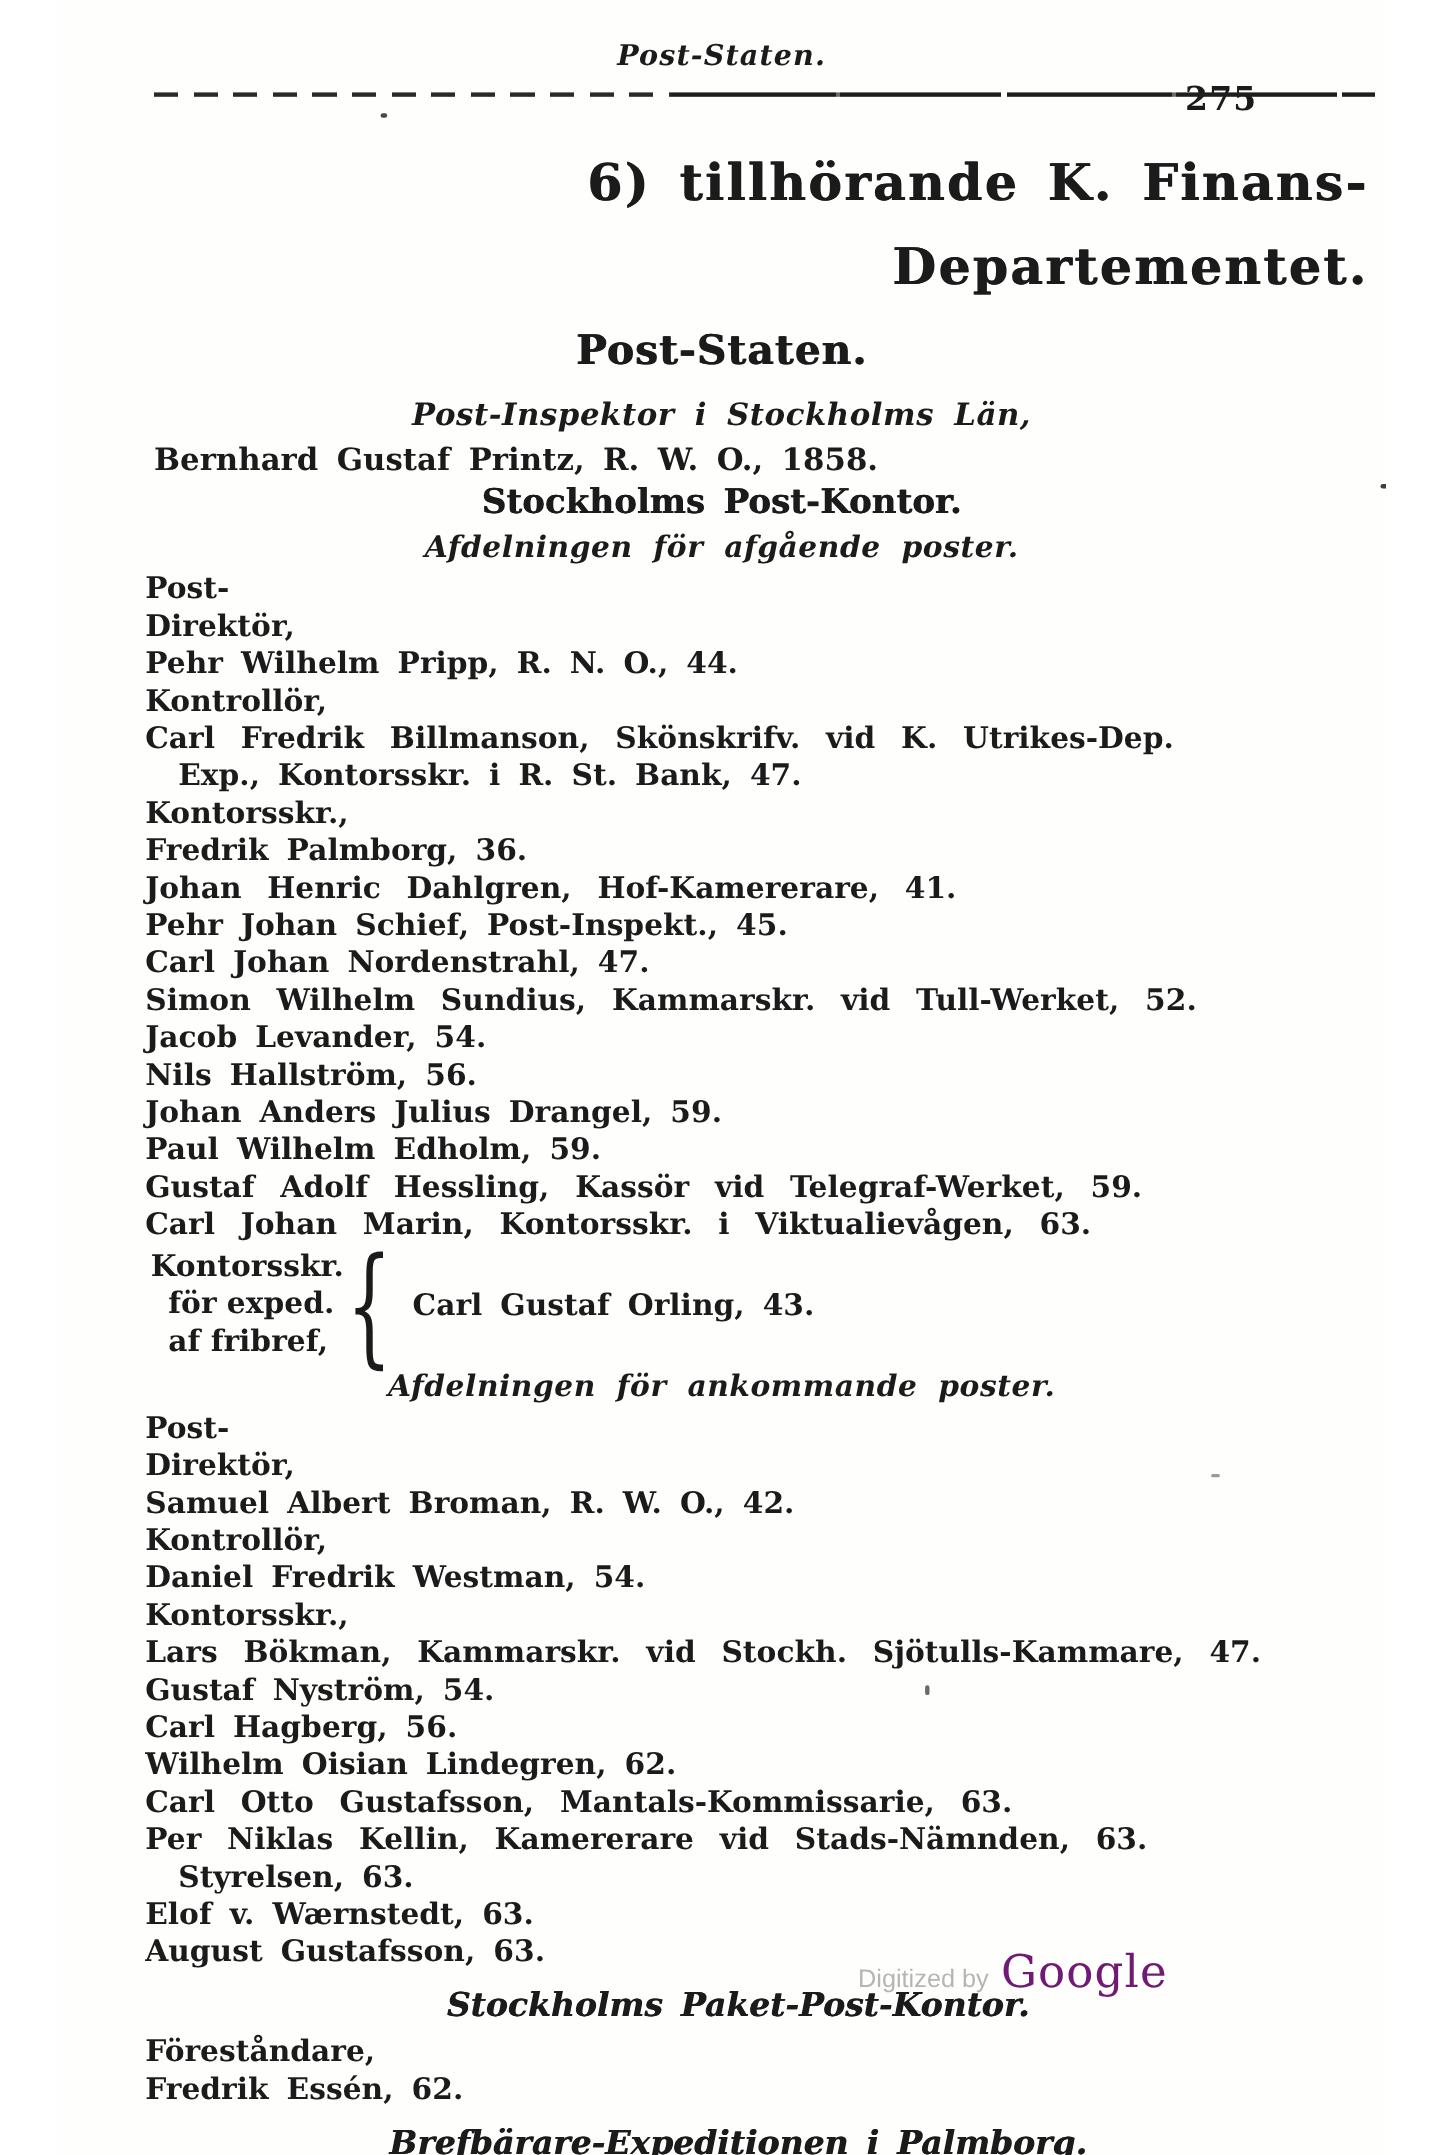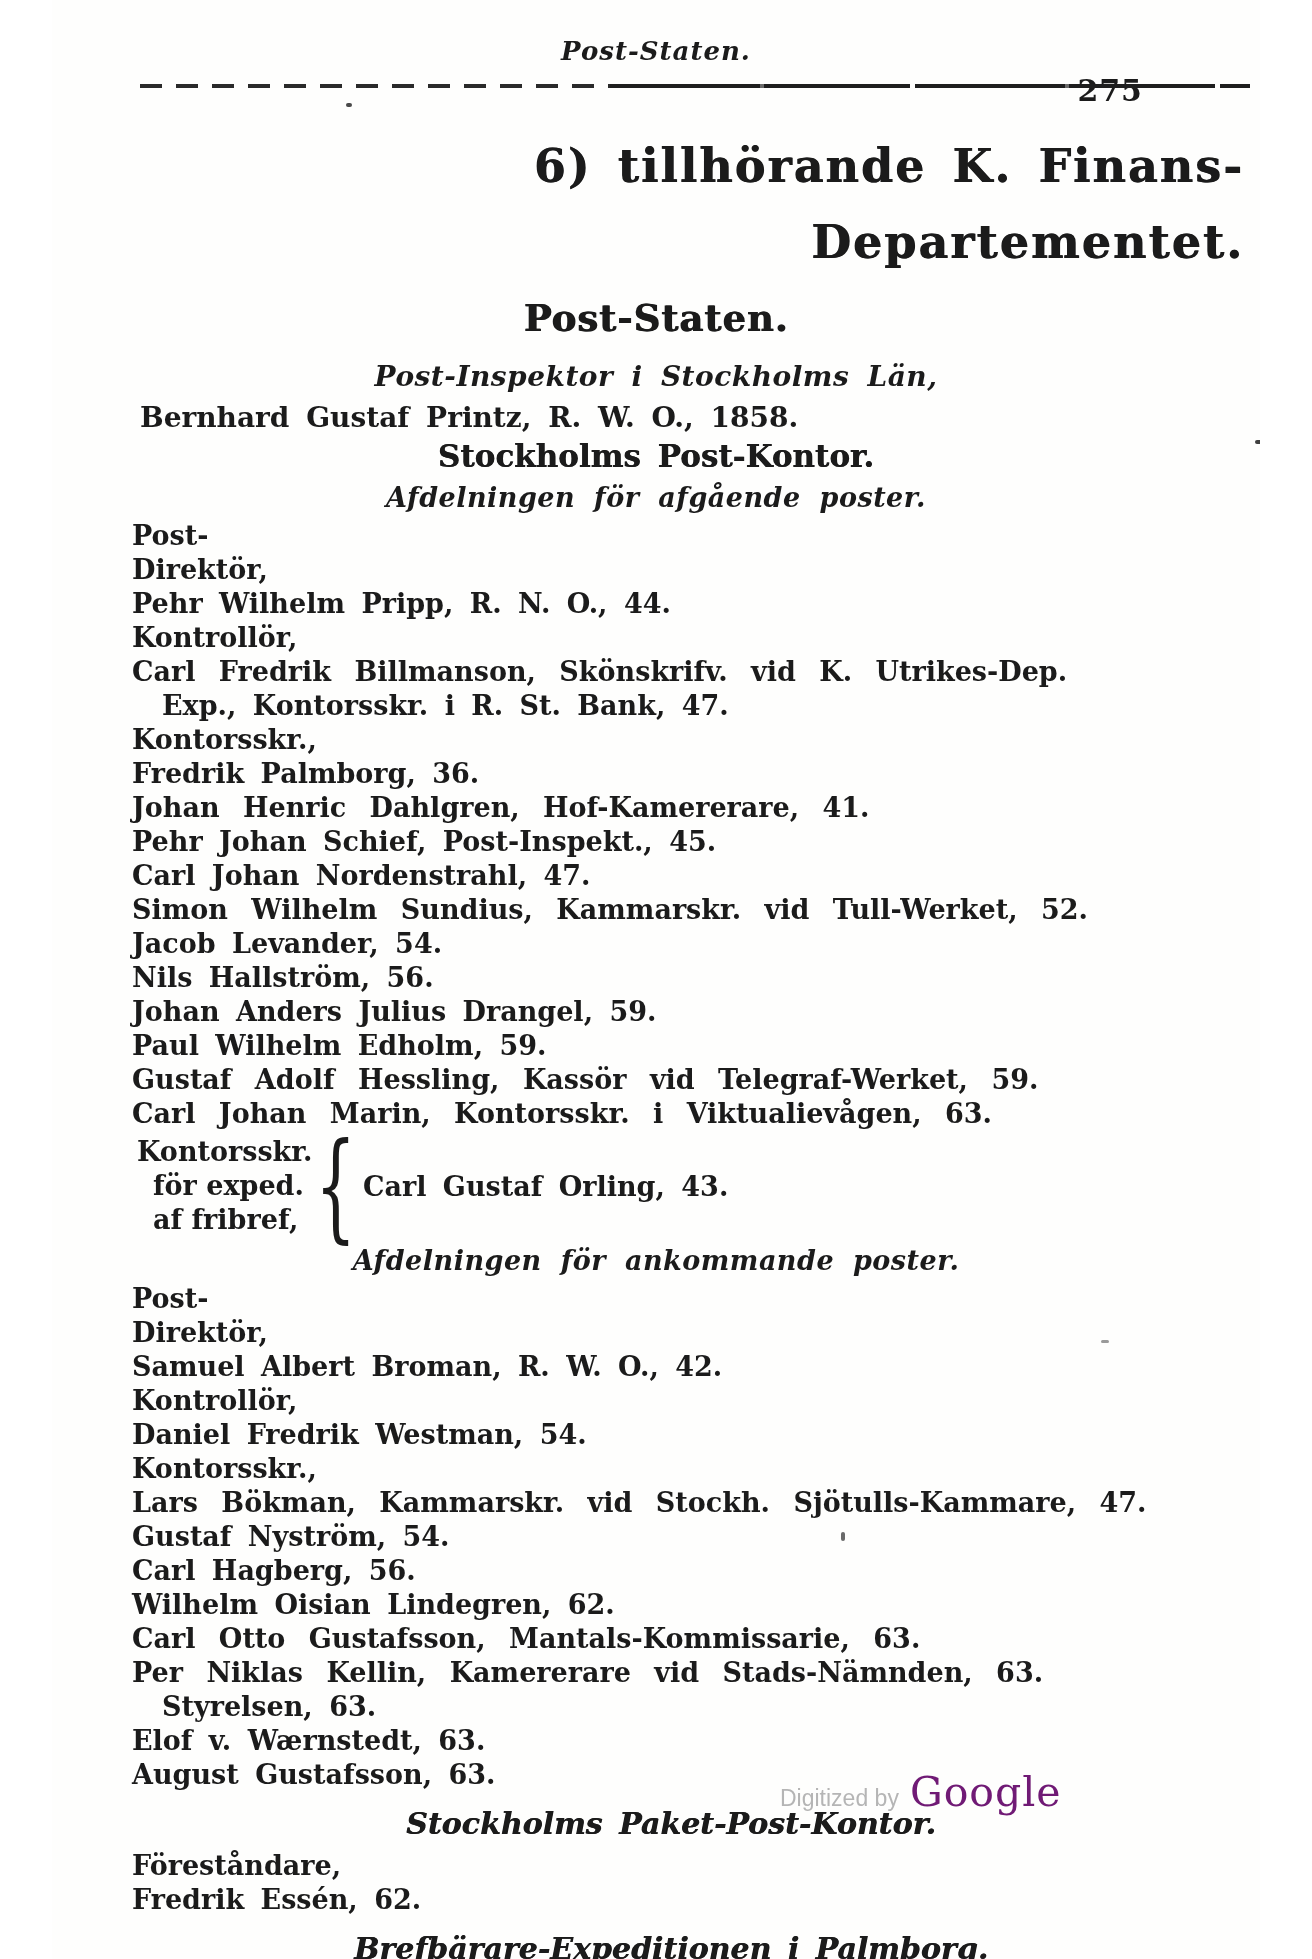--- a/index.html
+++ b/index.html
@@ -82,21 +82,21 @@
     font-size:27px; font-weight:bold;
   }
   .bg-labels{width:178px; flex-shrink:0; line-height:34px;}
   .bg-labels div:nth-child(2),
   .bg-labels div:nth-child(3){padding-left:16px;}
   .bg-brace{
     font-size:118px; font-weight:normal; line-height:100px;
     transform:scaleX(0.55); transform-origin:left center;
     width:46px; flex-shrink:0;
   }
-  .bg-text{word-spacing:7px; margin-left:2px;}
+  .bg-text{word-spacing:7px; margin-left:14px;}
   
   .watermark{
     position:absolute; left:728px; top:1768px;
     display:flex; align-items:baseline; gap:11px;
     user-select:none;
   }
   .wm-pre{font-family:"Liberation Sans", sans-serif; font-size:23px; color:#b5b5b5;}
   .wm-brand{font-family:"DejaVu Serif", serif; font-size:41px; color:#701a75; letter-spacing:1px;}
   
   .speck{position:absolute; background:#4a4a4a; border-radius:2px;}

